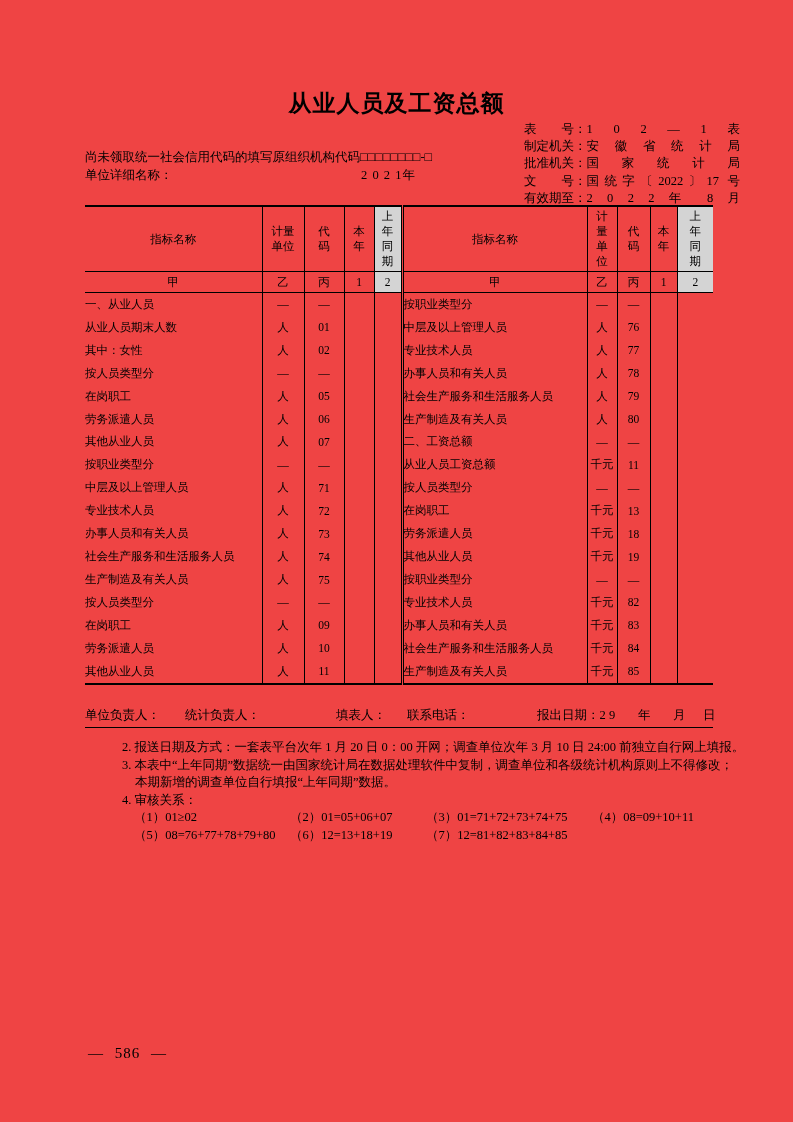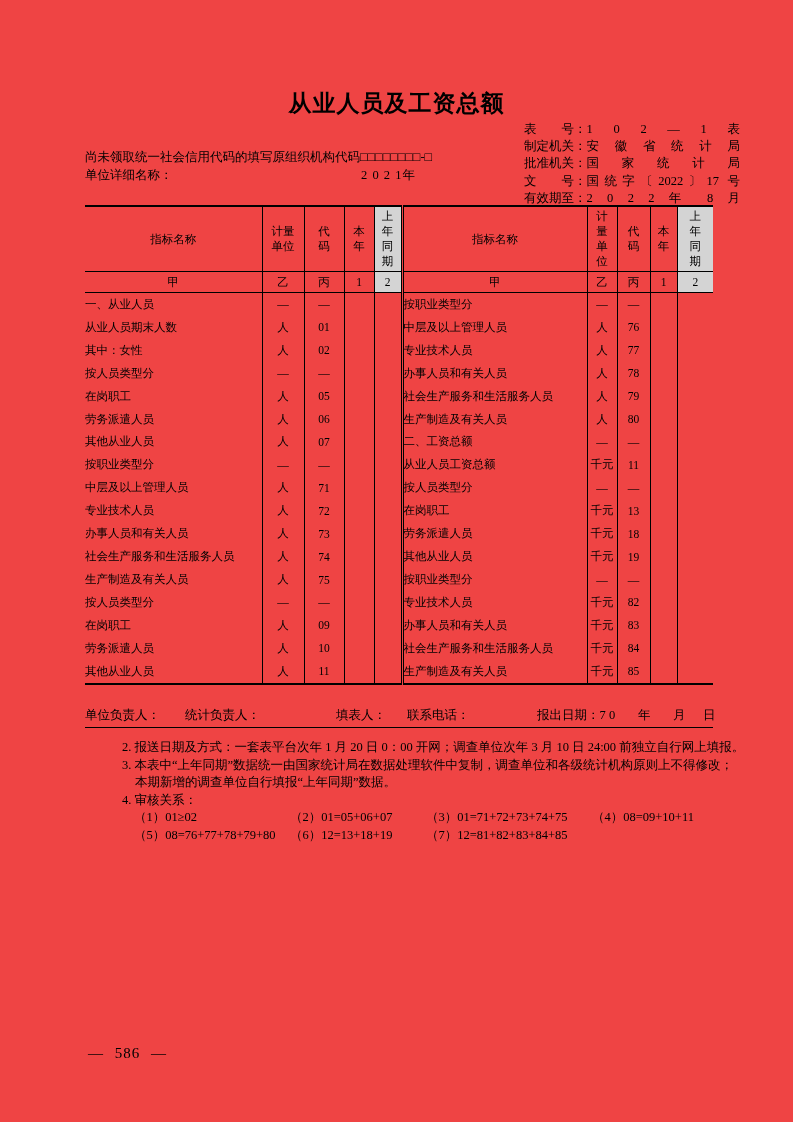--- a/index.html
+++ b/index.html
@@ -353,21 +353,21 @@
           <td class="bl"></td>
         </tr>
       </tbody>
   </table>
 
   <div class="signature">
     <span class="s-unit">单位负责人：</span>
     <span class="s-stat">统计负责人：</span>
     <span class="s-fill">填表人：</span>
     <span class="s-phone">联系电话：</span>
-    <span class="s-date">报出日期：7 0</span>
+    <span class="s-date">报出日期：2 9</span>
     <span class="s-year">年</span>
     <span class="s-month">月</span>
     <span class="s-day">日</span>
   </div>
 
   <div class="notes">
     <div class="n-ind1">2. 报送日期及方式：一套表平台次年 1 月 20 日 0：00 开网；调查单位次年 3 月 10 日 24:00 前独立自行网上填报。</div>
     <div class="n-ind1">3. 本表中“上年同期”数据统一由国家统计局在数据处理软件中复制，调查单位和各级统计机构原则上不得修改；</div>
     <div class="n-ind2">本期新增的调查单位自行填报“上年同期”数据。</div>
     <div class="n-ind1">4. 审核关系：</div>

